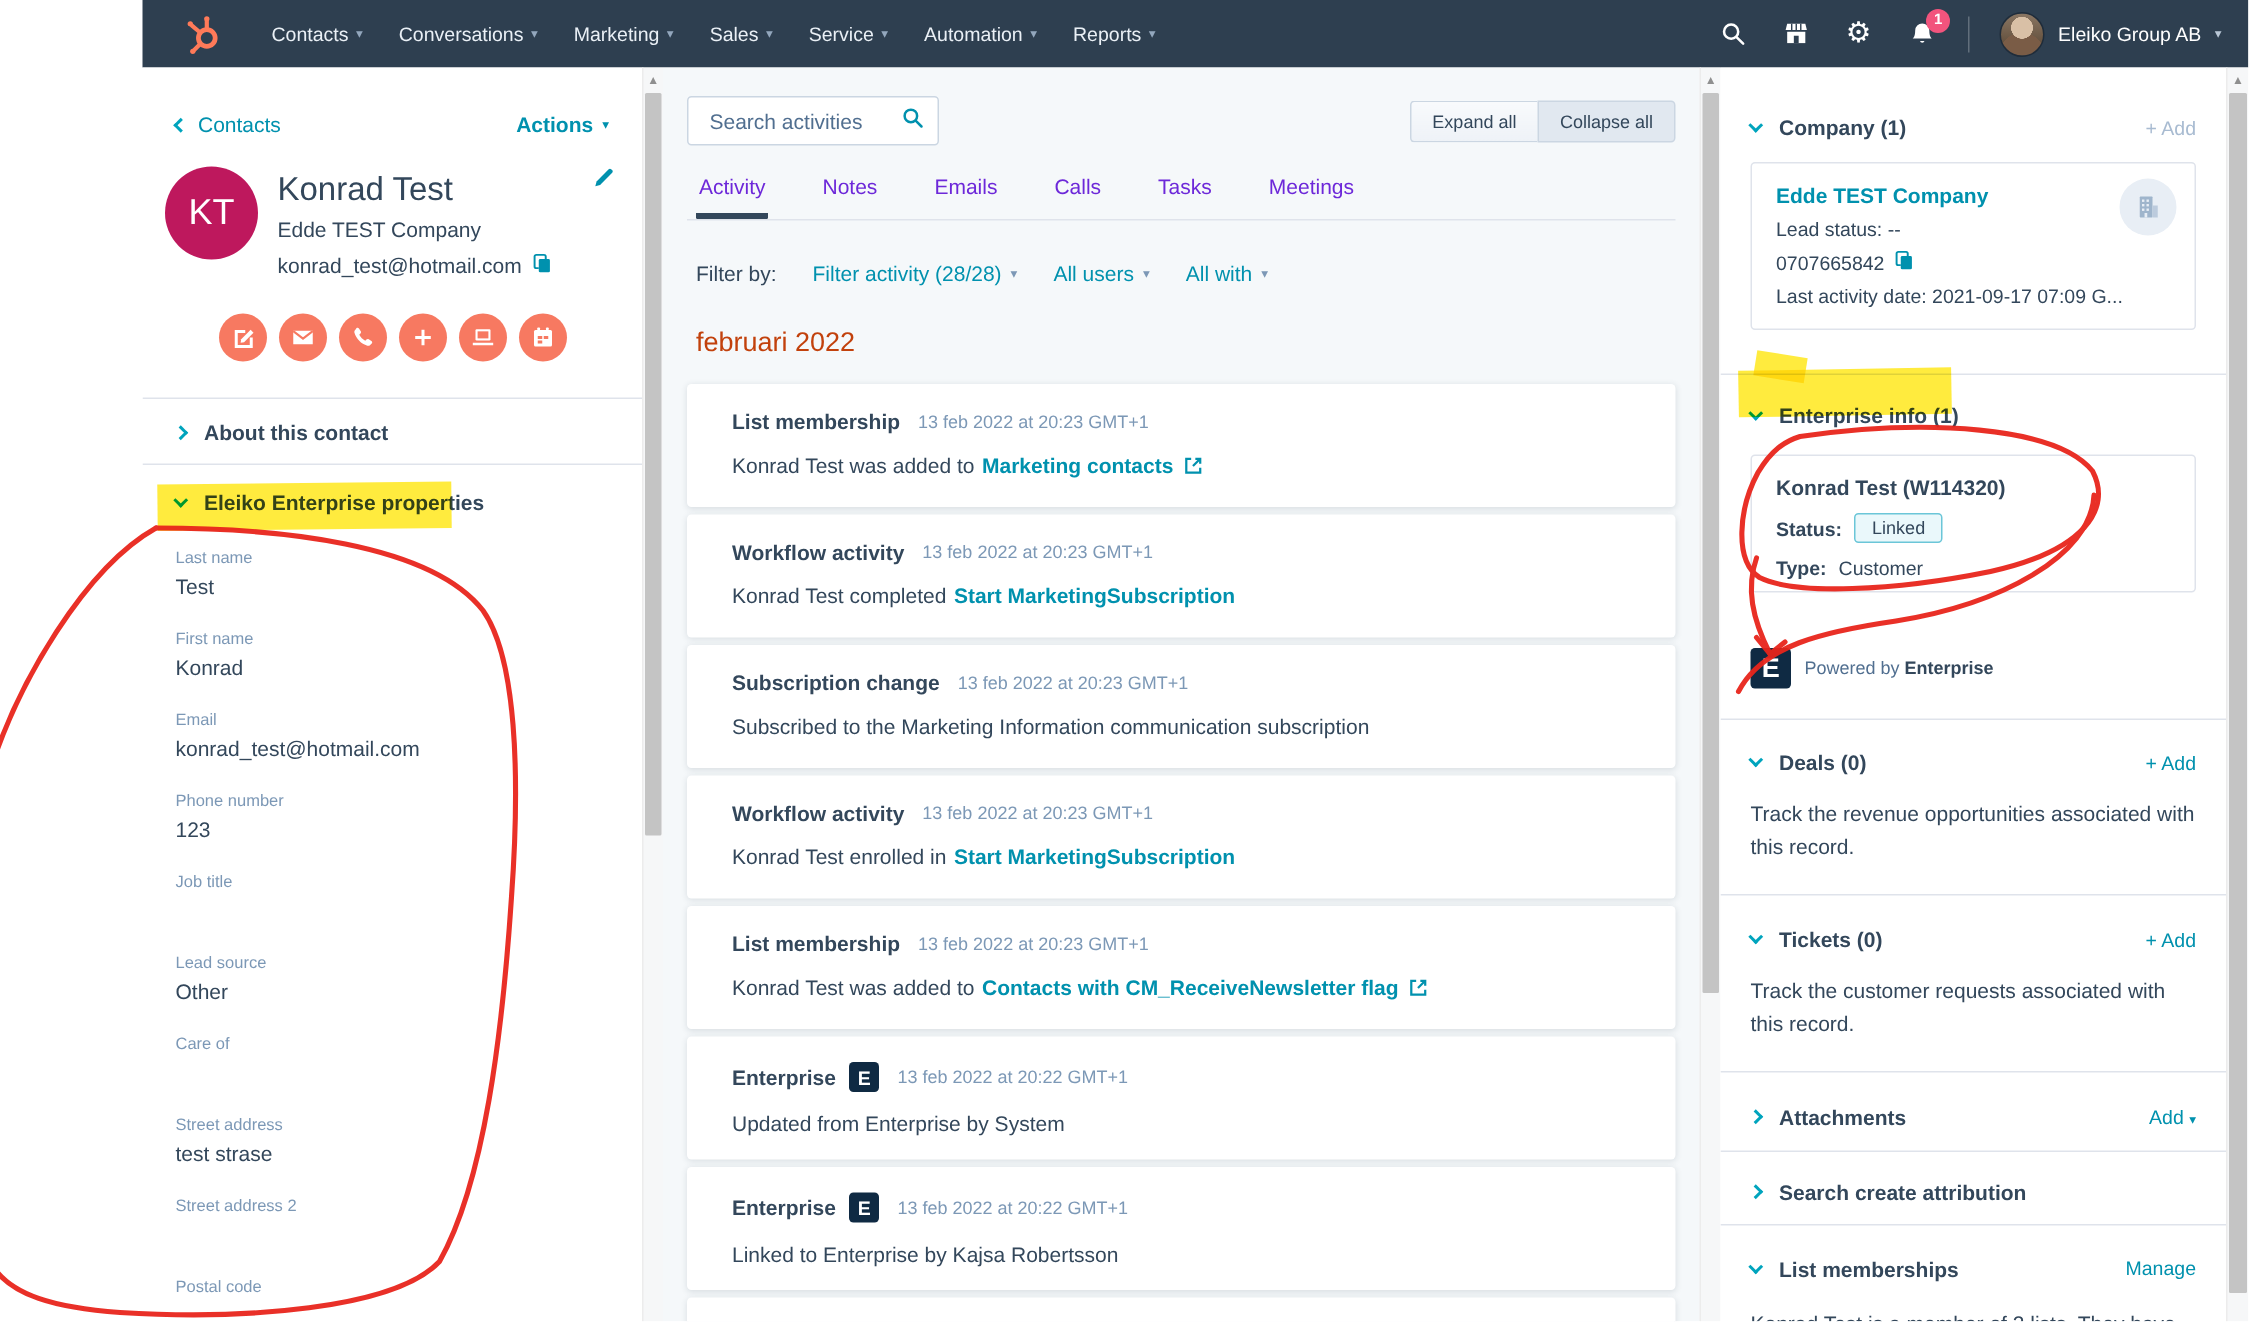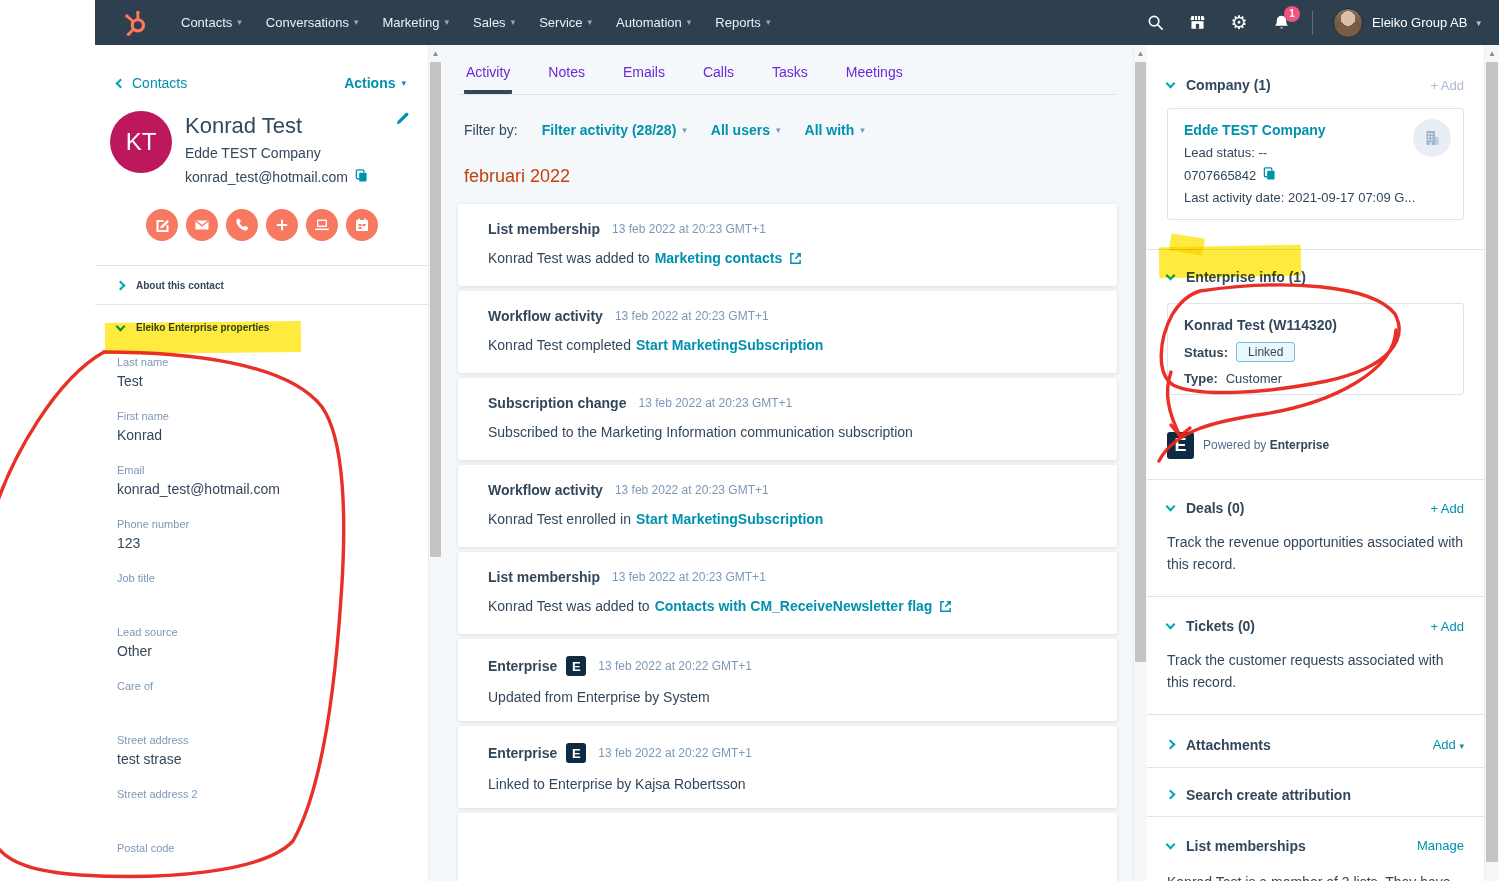--- a/index.html
+++ b/index.html
@@ -48,21 +48,21 @@
   .avatar-big{width:62px;height:62px;border-radius:50%;background:#be185d;color:#fff;font-size:24px;display:flex;align-items:center;justify-content:center;flex:0 0 62px;}
   .pinfo{margin-left:13px;padding-top:2px;}
   .pname{font-size:22px;color:#33475b;font-weight:500;margin:0;line-height:1.2;}
   .pcompany{font-size:14px;color:#33475b;margin-top:6px;cursor:pointer;}
   .pemail{font-size:14px;color:#33475b;margin-top:8px;display:flex;align-items:center;gap:7px;}
   .edit-pencil{position:absolute;right:18px;top:0;cursor:pointer;}
   #quick-actions{margin-top:32px;display:flex;justify-content:center;gap:8px;height:32px;}
   .qa{width:32px;height:32px;border-radius:50%;background:#f77961;border:none;display:flex;align-items:center;justify-content:center;cursor:pointer;padding:0;}
   .qa svg{width:16px;height:16px;}
   .lp-divider{height:1px;background:#dfe3eb;margin-top:24px;}
-  .lp-section{display:flex;align-items:center;gap:12px;padding:14px 0 13px 22px;font-size:10px;font-weight:bold;color:#33475b;cursor:pointer;}
+  .lp-section{display:flex;align-items:center;gap:12px;padding:14px 0 13px 22px;font-size:14px;font-weight:bold;color:#33475b;cursor:pointer;}
   .lp-section .chev{flex:0 0 auto;}
   .lp-section.ent{padding-top:17px;padding-bottom:0;position:relative;}
   #props{margin-top:23px;padding-left:22px;}
   .prop{height:54px;}
   .plabel{font-size:11px;color:#7c98b6;margin-bottom:5px;}
   .pvalue{font-size:14px;color:#33475b;min-height:18px;}
 
   
   .feed-top{margin-top:19px;display:flex;align-items:center;justify-content:space-between;height:33px;}
   .searchbox{width:168px;height:33px;background:#fff;border:1px solid #cbd6e2;border-radius:3px;display:flex;align-items:center;padding:0 9px 0 12px;}
@@ -70,21 +70,21 @@
   .searchbox input::placeholder{color:#516f90;}
   .btn-group{display:flex;}
   .btn-group button{font-size:12px;color:#33475b;background:linear-gradient(#f8fafc,#eef2f7);border:1px solid #cbd6e2;height:28px;padding:0 14px;cursor:pointer;}
   .btn-group button:first-child{border-radius:3px 0 0 3px;border-right:none;}
   .btn-group button:last-child{border-radius:0 3px 3px 0;}
   .btn-group button.pressed{background:#e1e8f0;}
   #tabs{margin-top:14px;display:flex;border-bottom:1px solid #dfe3eb;padding-left:6px;}
   .tab{font-size:14px;color:#6d28d9;padding:5px 2px 10px;margin-right:34px;cursor:pointer;border-bottom:4px solid transparent;border-radius:1px;}
   .tab.active{border-bottom-color:#33475b;font-weight:500;}
   .filter-row{margin-top:27px;display:flex;align-items:center;gap:24px;padding-left:6px;font-size:14px;color:#33475b;}
-  .fitem{display:flex;align-items:center;gap:6px;color:#0091ae;font-weight:bold;cursor:pointer;}
+  .fitem{display:flex;align-items:center;gap:6px;color:#0091ae;font-weight:normal;cursor:pointer;}
   .fcaret{color:#7c98b6;font-size:9px;}
   .date-group{margin-top:28px;padding-left:6px;font-size:18px;color:#c2410c;}
   #cards{margin-top:17px;}
   .card{background:#fff;border-radius:3px;box-shadow:0 1px 4px rgba(45,62,80,.14);height:82px;margin-bottom:5px;padding:17px 30px 0;cursor:pointer;}
   .card.partial{height:100px;}
   .chead{display:flex;align-items:center;}
   .ctitle{font-size:14px;font-weight:bold;color:#33475b;}
   .cdate{font-size:12px;color:#7c98b6;margin-left:12px;}
   .cbody{margin-top:13px;font-size:14px;color:#33475b;display:flex;align-items:center;gap:5px;white-space:nowrap;}
   .clink{color:#0091ae;font-weight:bold;text-decoration:none;cursor:pointer;}
@@ -341,20 +341,33 @@
    </div>
       </div>
   </aside>
 
   <div class="vscroll" id="sb1" style="left:428px;width:14px;">
     <div class="sb-arrow">▲</div>
     <div class="sb-thumb" style="top:17px;height:495px;"></div>
   </div>
 
   <main id="middle">
+    <div class="feed-top">
+      <div class="searchbox">
+        <input placeholder="Search activities" style="">
+        <span><svg viewBox="0 0 18 18" width="15" height="15">
+              <circle cx="7.5" cy="7.5" r="5" fill="none" stroke="#0091ae" stroke-width="2"></circle>
+              <path d="M11.5 11.5L16 16" stroke="#0091ae" stroke-width="2" stroke-linecap="round"></path>
+            </svg></span>
+      </div>
+      <div class="btn-group">
+        <button>Expand all</button>
+        <button class="pressed">Collapse all</button>
+      </div>
+    </div>
     <div id="tabs">
         <div class="tab active">Activity</div>
         <div class="tab">Notes</div>
         <div class="tab">Emails</div>
         <div class="tab">Calls</div>
         <div class="tab">Tasks</div>
         <div class="tab">Meetings</div>
       </div>
     <div class="filter-row">
       <span>Filter by:</span>

